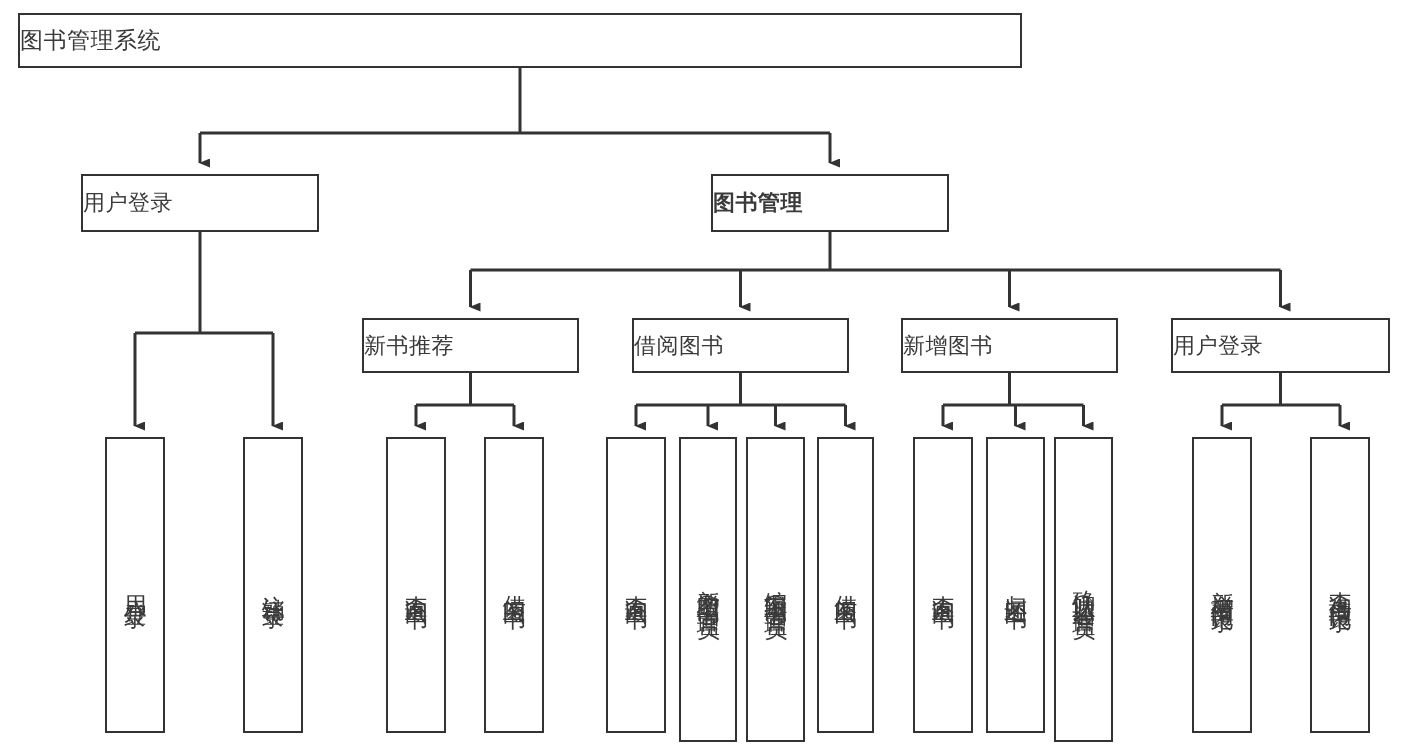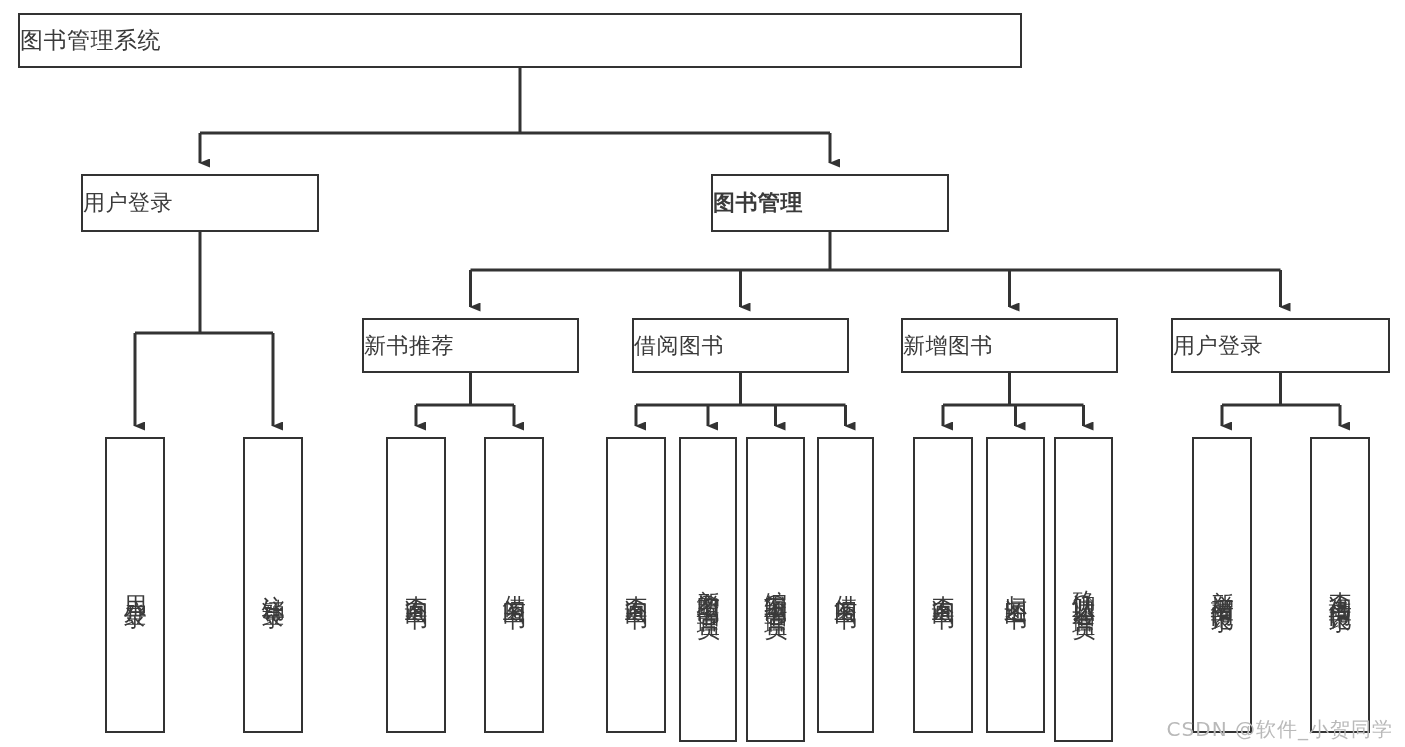--- a/index.html
+++ b/index.html
@@ -179,14 +179,13 @@
         <span class="node-label">确认归还（管理员）</span>
       </div>
       <div class="node vertical" style="left: 1192px; top: 437px; width: 60px; height: 296px; border-color: rgb(51, 51, 51); background: rgb(255, 255, 255);">
         <span class="node-label">新增借阅记录</span>
       </div>
       <div class="node vertical" style="left: 1310px; top: 437px; width: 60px; height: 296px; border-color: rgb(51, 51, 51); background: rgb(255, 255, 255);">
         <span class="node-label">查询借阅记录</span>
       </div>
     </div>
 
-  <div class="watermark">CSDN @软件_小贺同学</div>
 </div>
 
 </body></html>

